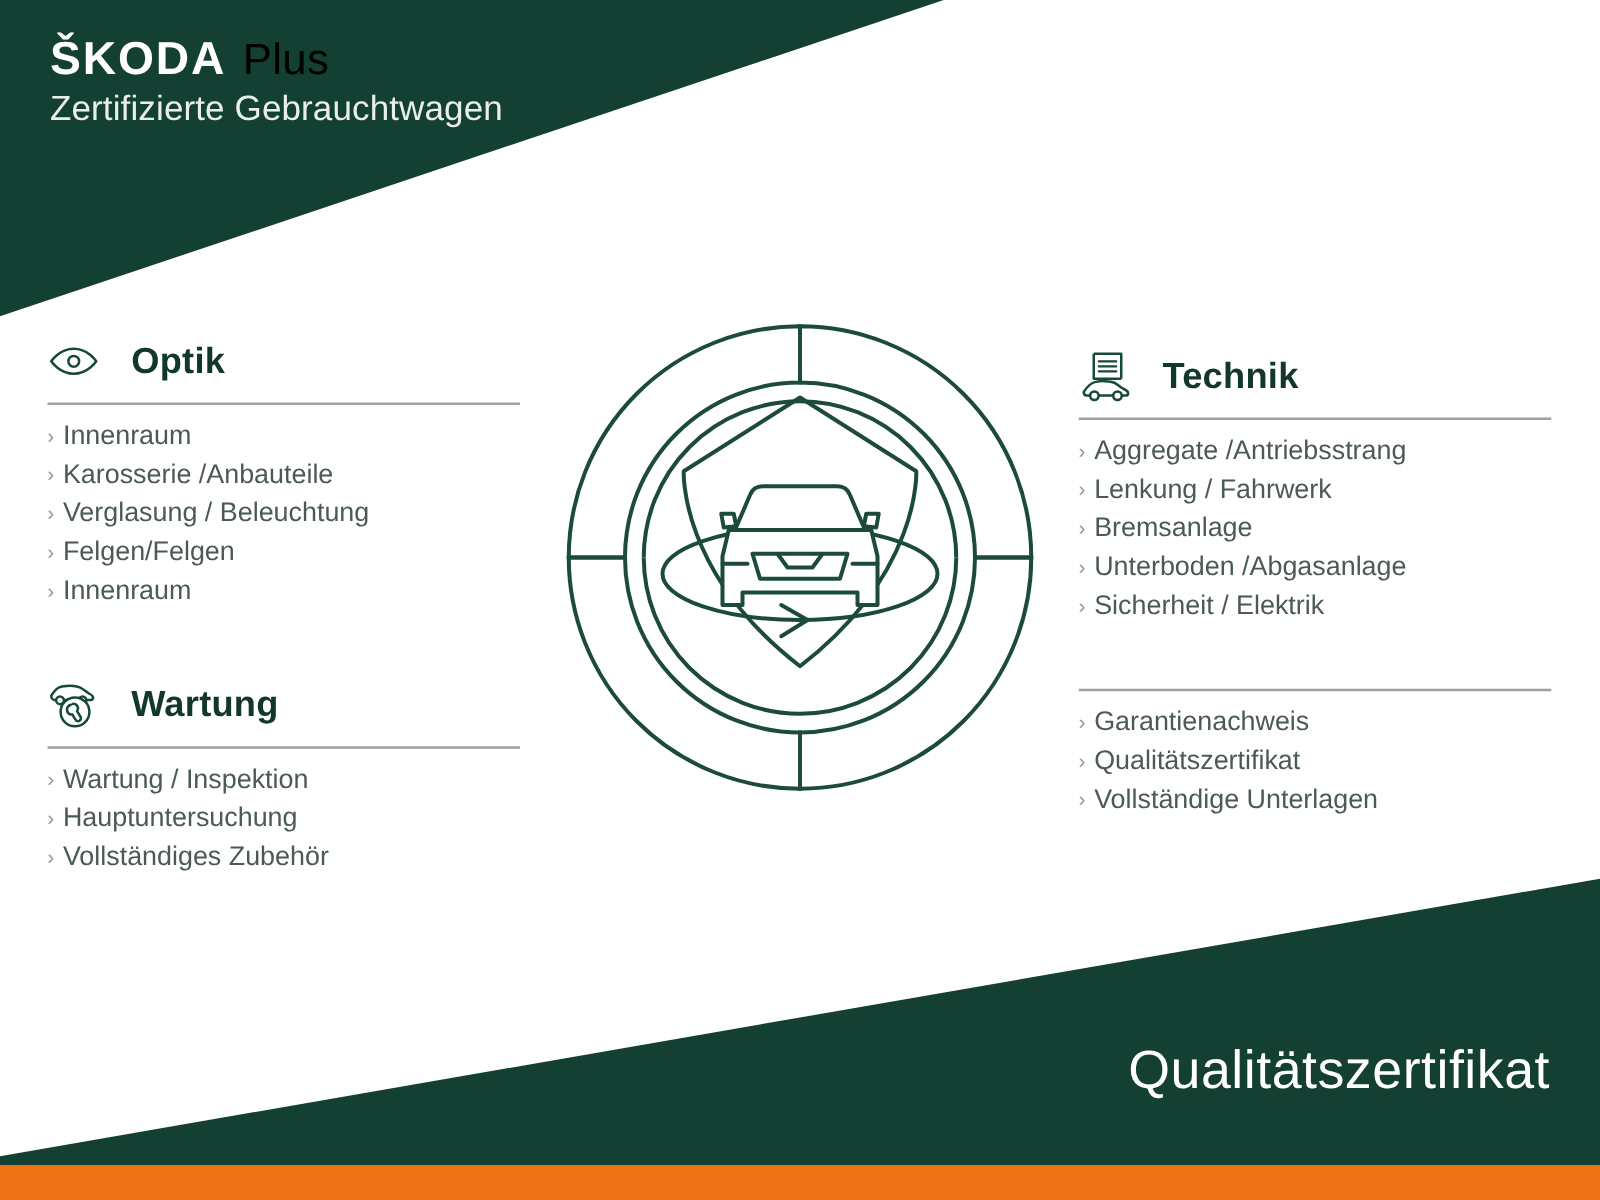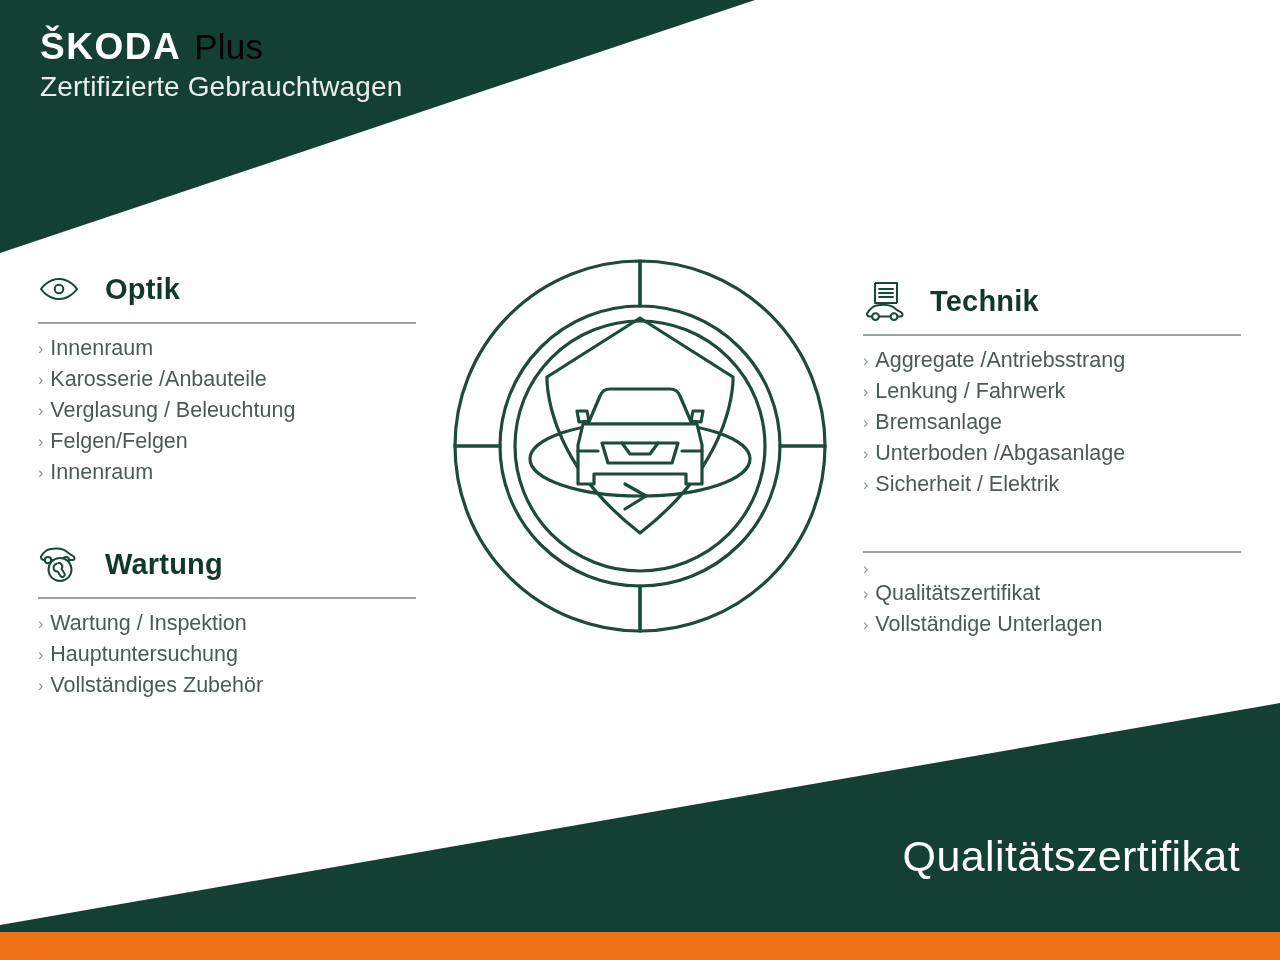--- a/index.html
+++ b/index.html
@@ -209,20 +209,21 @@
           <span>Vollständiges Zubehör</span>
         </li>
     </ul>
   </div>
 
   <div class="col col-right" style="top:541px;">
     <div class="sec-rule"></div>
     <ul class="sec-list">
       <li>
           <span class="chev">›</span>
+          <span>Garantienachweis</span>
         </li>
       <li>
           <span class="chev">›</span>
           <span>Qualitätszertifikat</span>
         </li>
       <li>
           <span class="chev">›</span>
           <span>Vollständige Unterlagen</span>
         </li>
     </ul>

